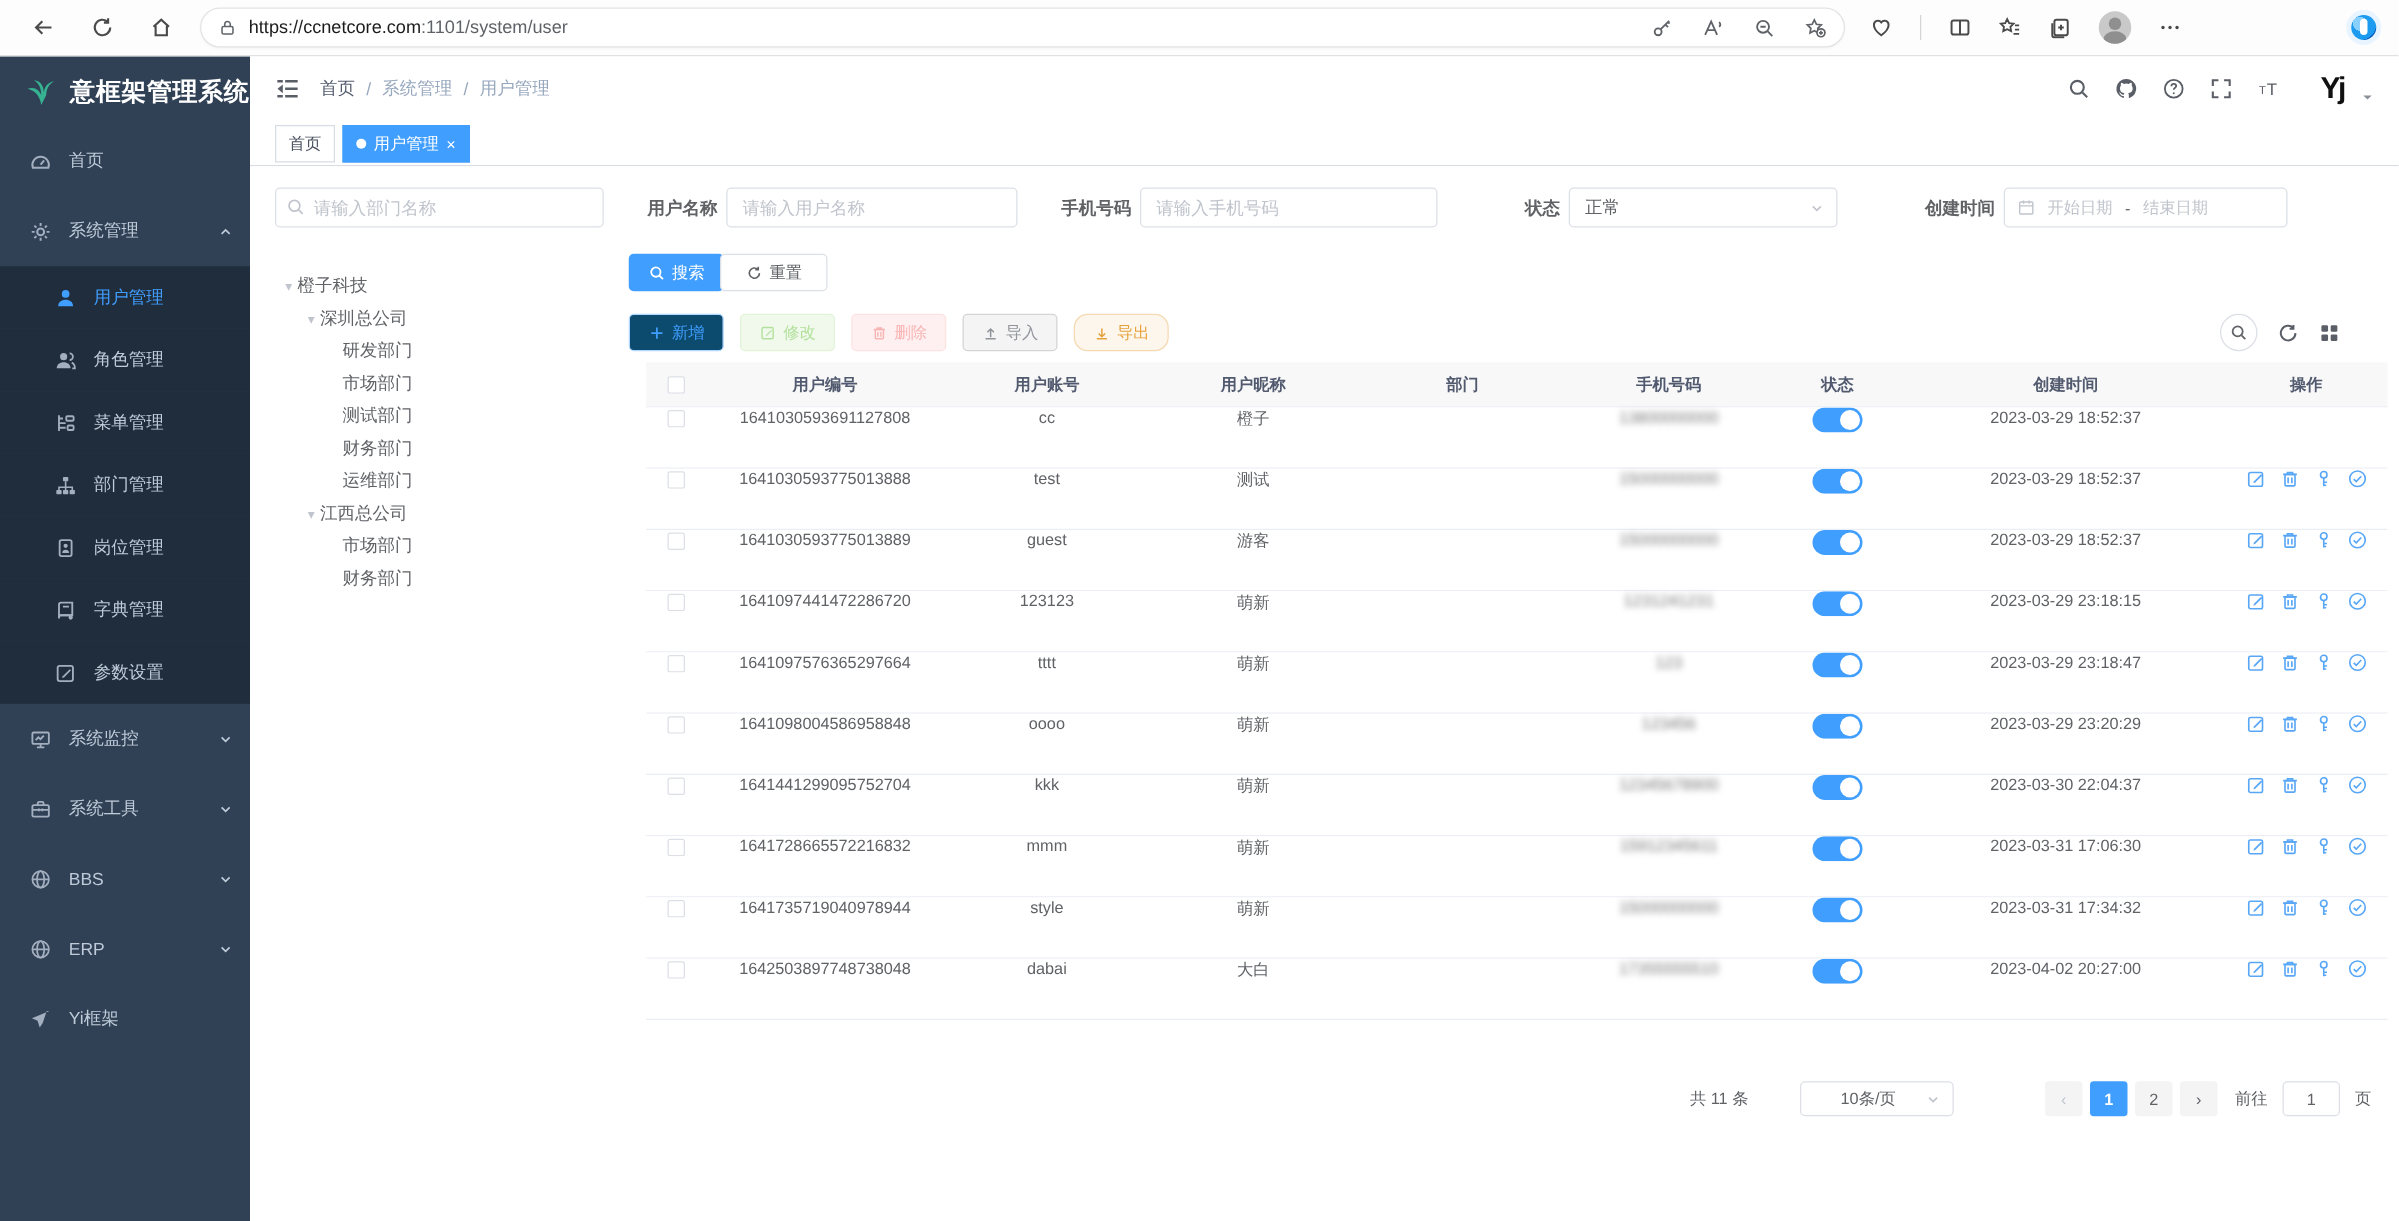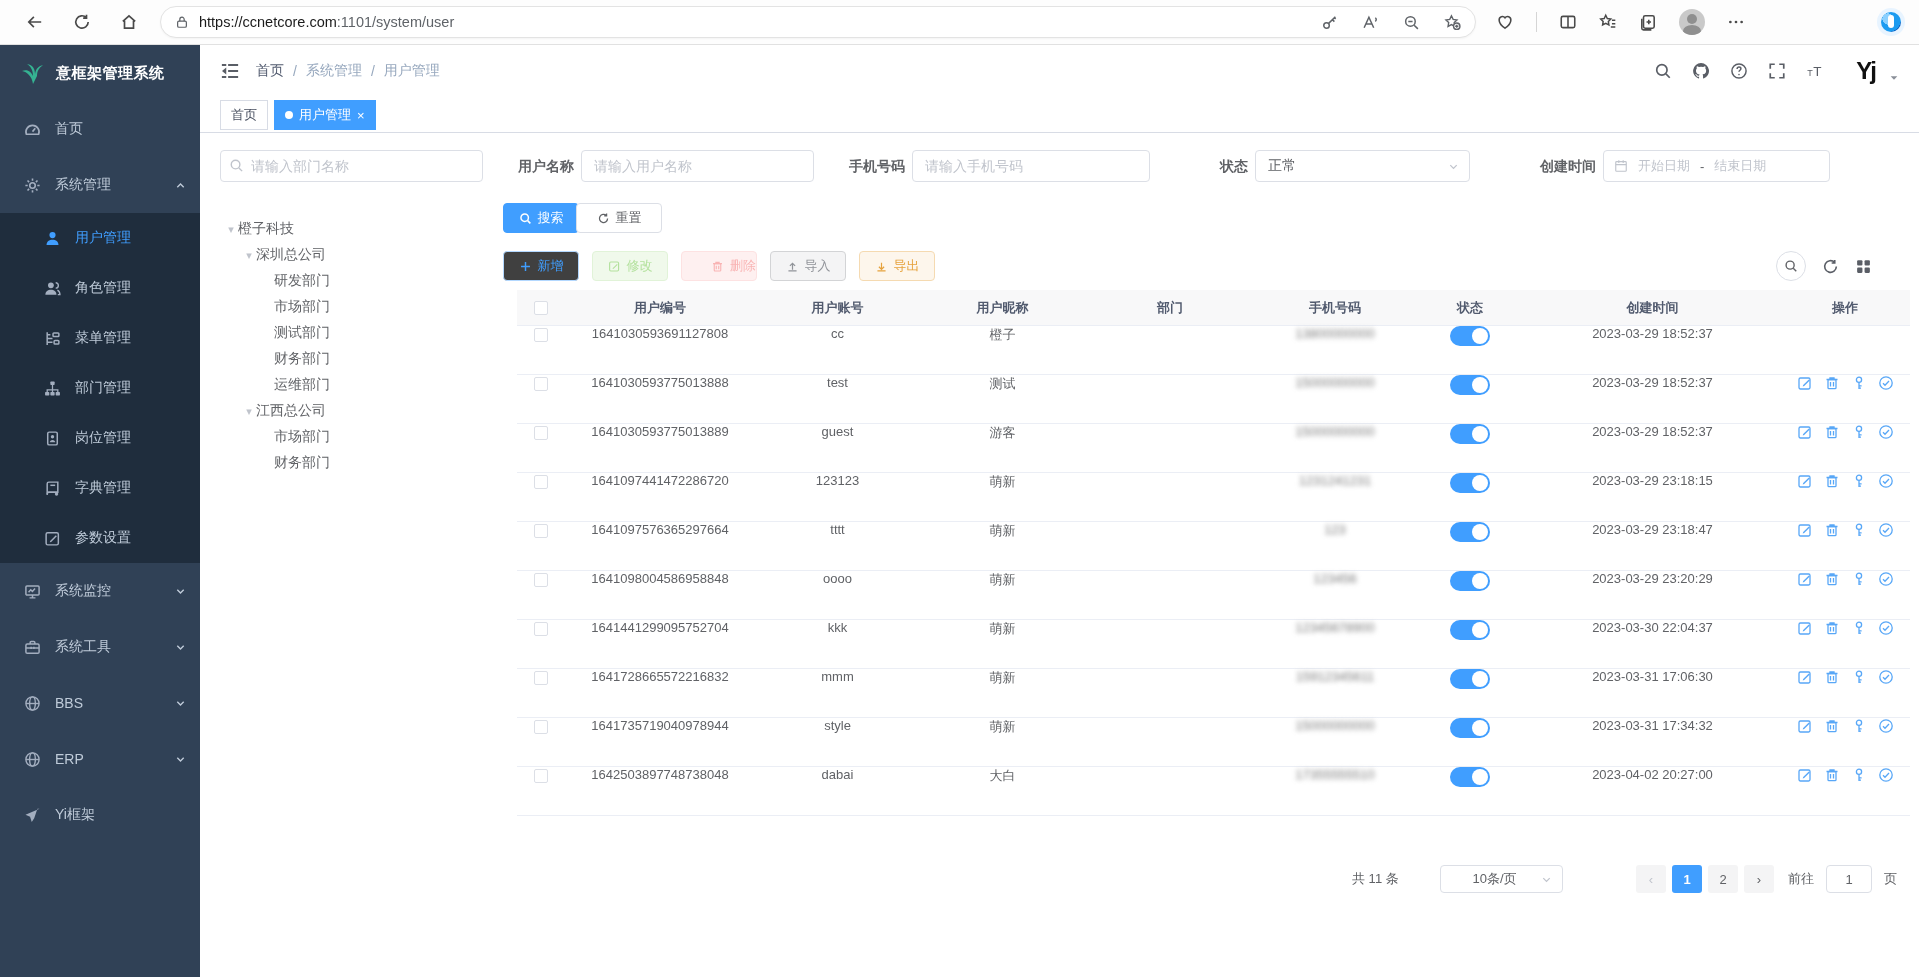--- a/index.html
+++ b/index.html
@@ -27,21 +27,21 @@
   .avatar-b::after{content:"";position:absolute;left:4px;top:16px;width:18px;height:12px;border-radius:50%;background:#8f8f8f;}
   .copilot{width:28px;height:28px;border-radius:50%;background:#e8f4ff;display:flex;align-items:center;justify-content:center;margin-right:14px;}
   .copilot .swirl{width:20px;height:20px;border-radius:50%;
     background:radial-gradient(circle at 35% 35%,#8ad0ff 0 30%,#1c9bf0 31% 70%,#0b63c4 71%);position:relative;}
   .copilot .swirl::after{content:"";position:absolute;left:7px;top:3px;width:6px;height:13px;border-radius:3px;background:#fff;}
 
   
   .app{display:flex;height:932px;}
   .sidebar{width:200px;background:#304156;flex:none;display:flex;flex-direction:column;}
   .logo{height:56px;display:flex;align-items:center;padding-left:20px;gap:10px;}
-  .logo-title{color:#fff;font-size:15px;font-weight:700;letter-spacing:.5px;}
+  .logo-title{color:#fff;font-size:20px;font-weight:700;letter-spacing:.5px;}
   .menu-item{height:56px;display:flex;align-items:center;padding-left:24px;
     font-size:14px;color:#bfcbd9;position:relative;cursor:pointer;}
   .menu-item.sub{height:50px;background:#1f2d3d;padding-left:44px;}
   .menu-item .mi{width:17px;height:17px;margin-right:14px;color:#a3aebf;display:inline-flex;}
   .menu-item .mi svg{width:100%;height:100%;}
   .menu-item.active{color:#409EFF;}
   .menu-item.active .mi{color:#409EFF;}
   .chev{position:absolute;right:14px;width:11px;height:11px;color:#bfcbd9;display:inline-flex;}
   .chev svg{width:100%;height:100%;}
   .chev.up svg{transform:rotate(180deg);}
@@ -94,21 +94,21 @@
     padding:0 10px;font-size:13px;color:#c0c4cc;gap:10px;background:#fff;cursor:pointer;}
   .date-box .cal{width:14px;height:14px;color:#c0c4cc;display:inline-flex;}
   .date-box .cal svg{width:100%;height:100%;}
 
   .btn{position:absolute;height:30px;border-radius:4px;font-size:13px;display:inline-flex;
     align-items:center;justify-content:center;gap:6px;cursor:pointer;border:1px solid transparent;}
   .btn .ic{width:13px;height:13px;display:inline-flex;}
   .btn .ic svg{width:100%;height:100%;}
   .btn-primary{background:#409EFF;border-color:#409EFF;color:#fff;}
   .btn-plain{background:#fff;border-color:#dcdfe6;color:#606266;}
-  .btn-add{background:#404040;border-color:#b3d8ff;color:#409EFF;font-family:Liberation Mono, monospace;}
+  .btn-add{background:#0c4a6e;border-color:#b3d8ff;color:#409EFF;font-family:Liberation Mono, monospace;}
   .btn-edit{background:#f0f9eb;border-color:#e1f3d8;color:#b3e19d;}
   .btn-del{background:#fef0f0;border-color:#fde2e2;color:#f9b4b4;}
   .btn-imp{background:#f4f4f5;border-color:#d3d4d6;color:#909399;}
   .btn-exp{background:#fdf6ec;border-color:#f5dab1;color:#e6a23c;}
 
   .tool-right{position:absolute;top:118px;display:flex;align-items:center;gap:16px;}
   .circle-btn{width:30px;height:30px;border:1px solid #dcdfe6;border-radius:50%;
     display:flex;align-items:center;justify-content:center;color:#606266;cursor:pointer;}
   .circle-btn svg{width:14px;height:14px;}
   .plain-ic{width:17px;height:17px;color:#5a5e66;display:inline-flex;cursor:pointer;}
@@ -566,39 +566,39 @@
       </button>
       <button class="btn btn-edit" style="left:392px;top:118px;width:76px;">
         <span class="ic">
             <svg viewBox="0 0 16 16" fill="none" stroke="currentColor" stroke-width="1.4">
               <rect x="2" y="2.5" width="11" height="11" rx="1.5"></rect>
               <path d="M6 9.8l5-5 .9.9-5 5-1.3.4z" fill="currentColor" stroke="none"></path>
             </svg>
           </span>
         <span>修改</span>
       </button>
-      <button class="btn btn-del" style="left:481px;top:118px;width:76px;justify-content:flex-end;">
+      <button class="btn btn-del" style="left:481px;top:118px;width:76px;">
         <span class="ic">
             <svg viewBox="0 0 16 16" fill="none" stroke="currentColor" stroke-width="1.4">
               <path d="M2.5 4.5h11M6 4.5V3h4v1.5"></path>
               <rect x="4" y="4.5" width="8" height="9" rx="1"></rect>
               <path d="M6.5 7v4.5M9.5 7v4.5"></path>
             </svg>
           </span>
         <span>删除</span>
       </button>
       <button class="btn btn-imp" style="left:570px;top:118px;width:76px;">
         <span class="ic">
             <svg viewBox="0 0 16 16" fill="none" stroke="currentColor" stroke-width="1.5">
               <path d="M8 12V4M4.8 7.2L8 4l3.2 3.2M3 13.5h10"></path>
             </svg>
           </span>
         <span>导入</span>
       </button>
-      <button class="btn btn-exp" style="left:659px;top:118px;width:76px;">
+      <button class="btn btn-exp" style="left:659px;top:118px;width:76px;border-radius:11px;">
         <span class="ic">
             <svg viewBox="0 0 16 16" fill="none" stroke="currentColor" stroke-width="1.5">
               <path d="M8 3.5v8M4.8 8.3L8 11.5l3.2-3.2M3 13.5h10"></path>
             </svg>
           </span>
         <span>导出</span>
       </button>
 
       <div class="tool-right" style="left:1576px;">
         <span class="circle-btn">

